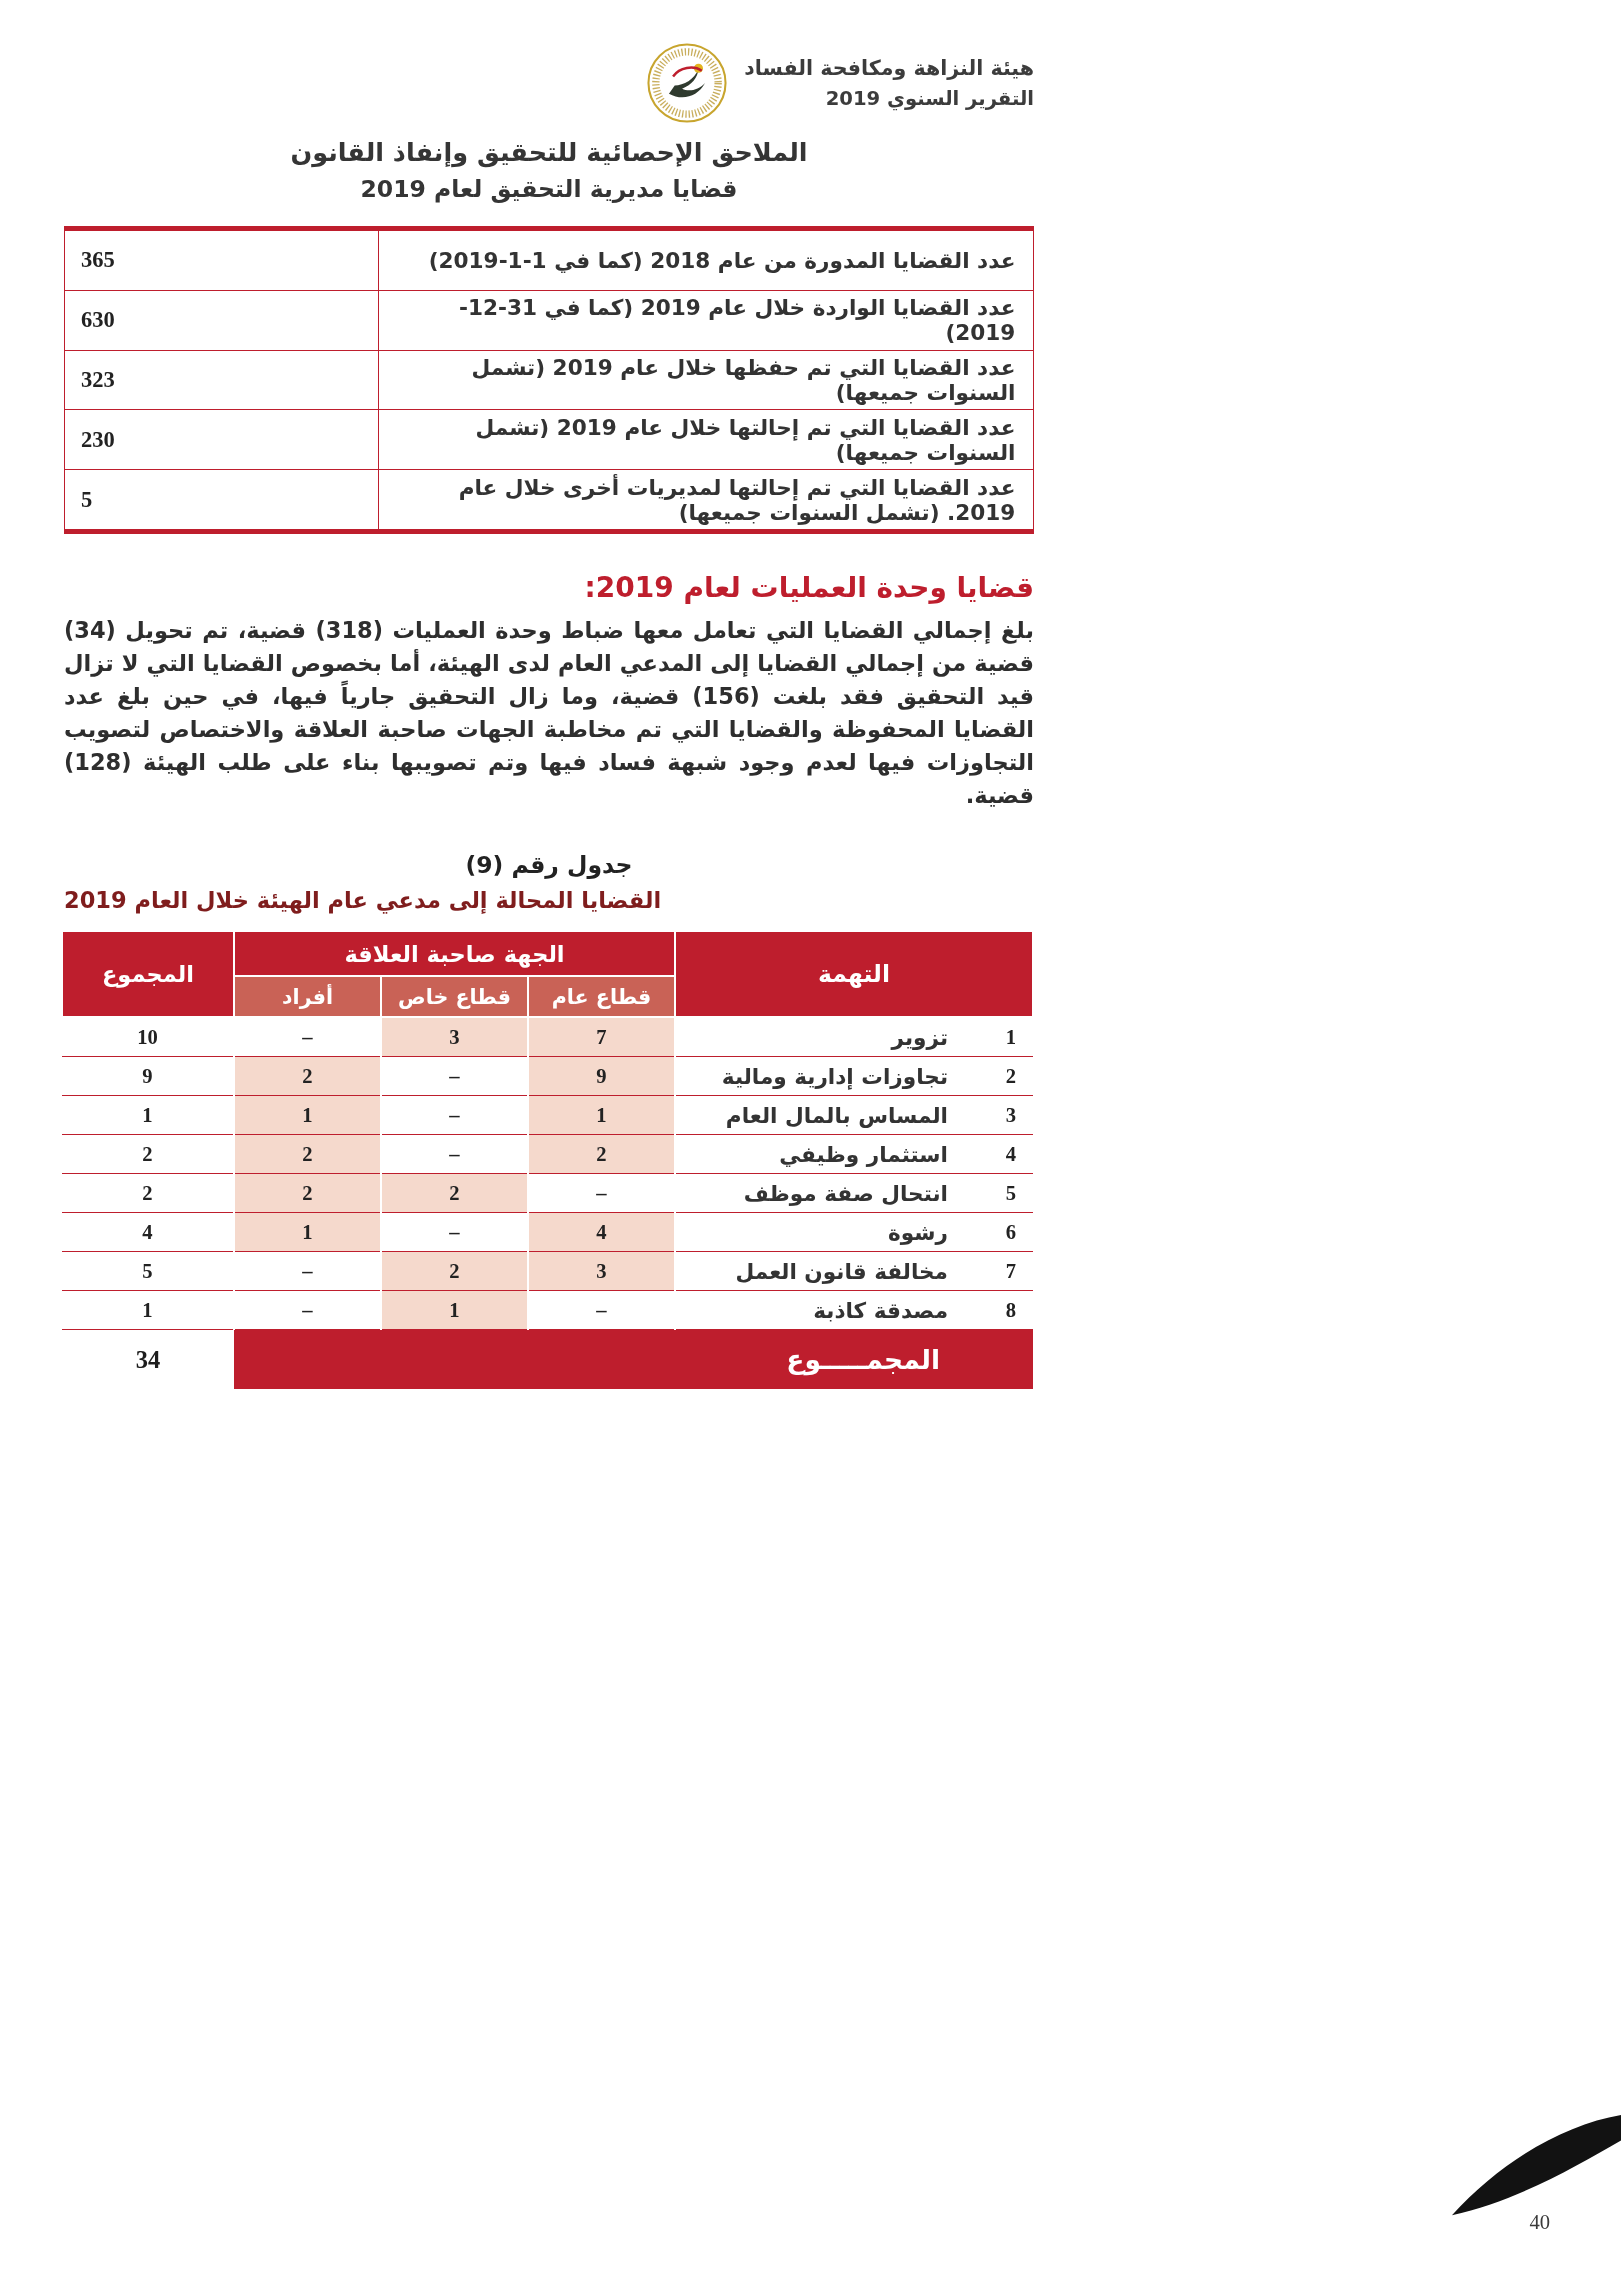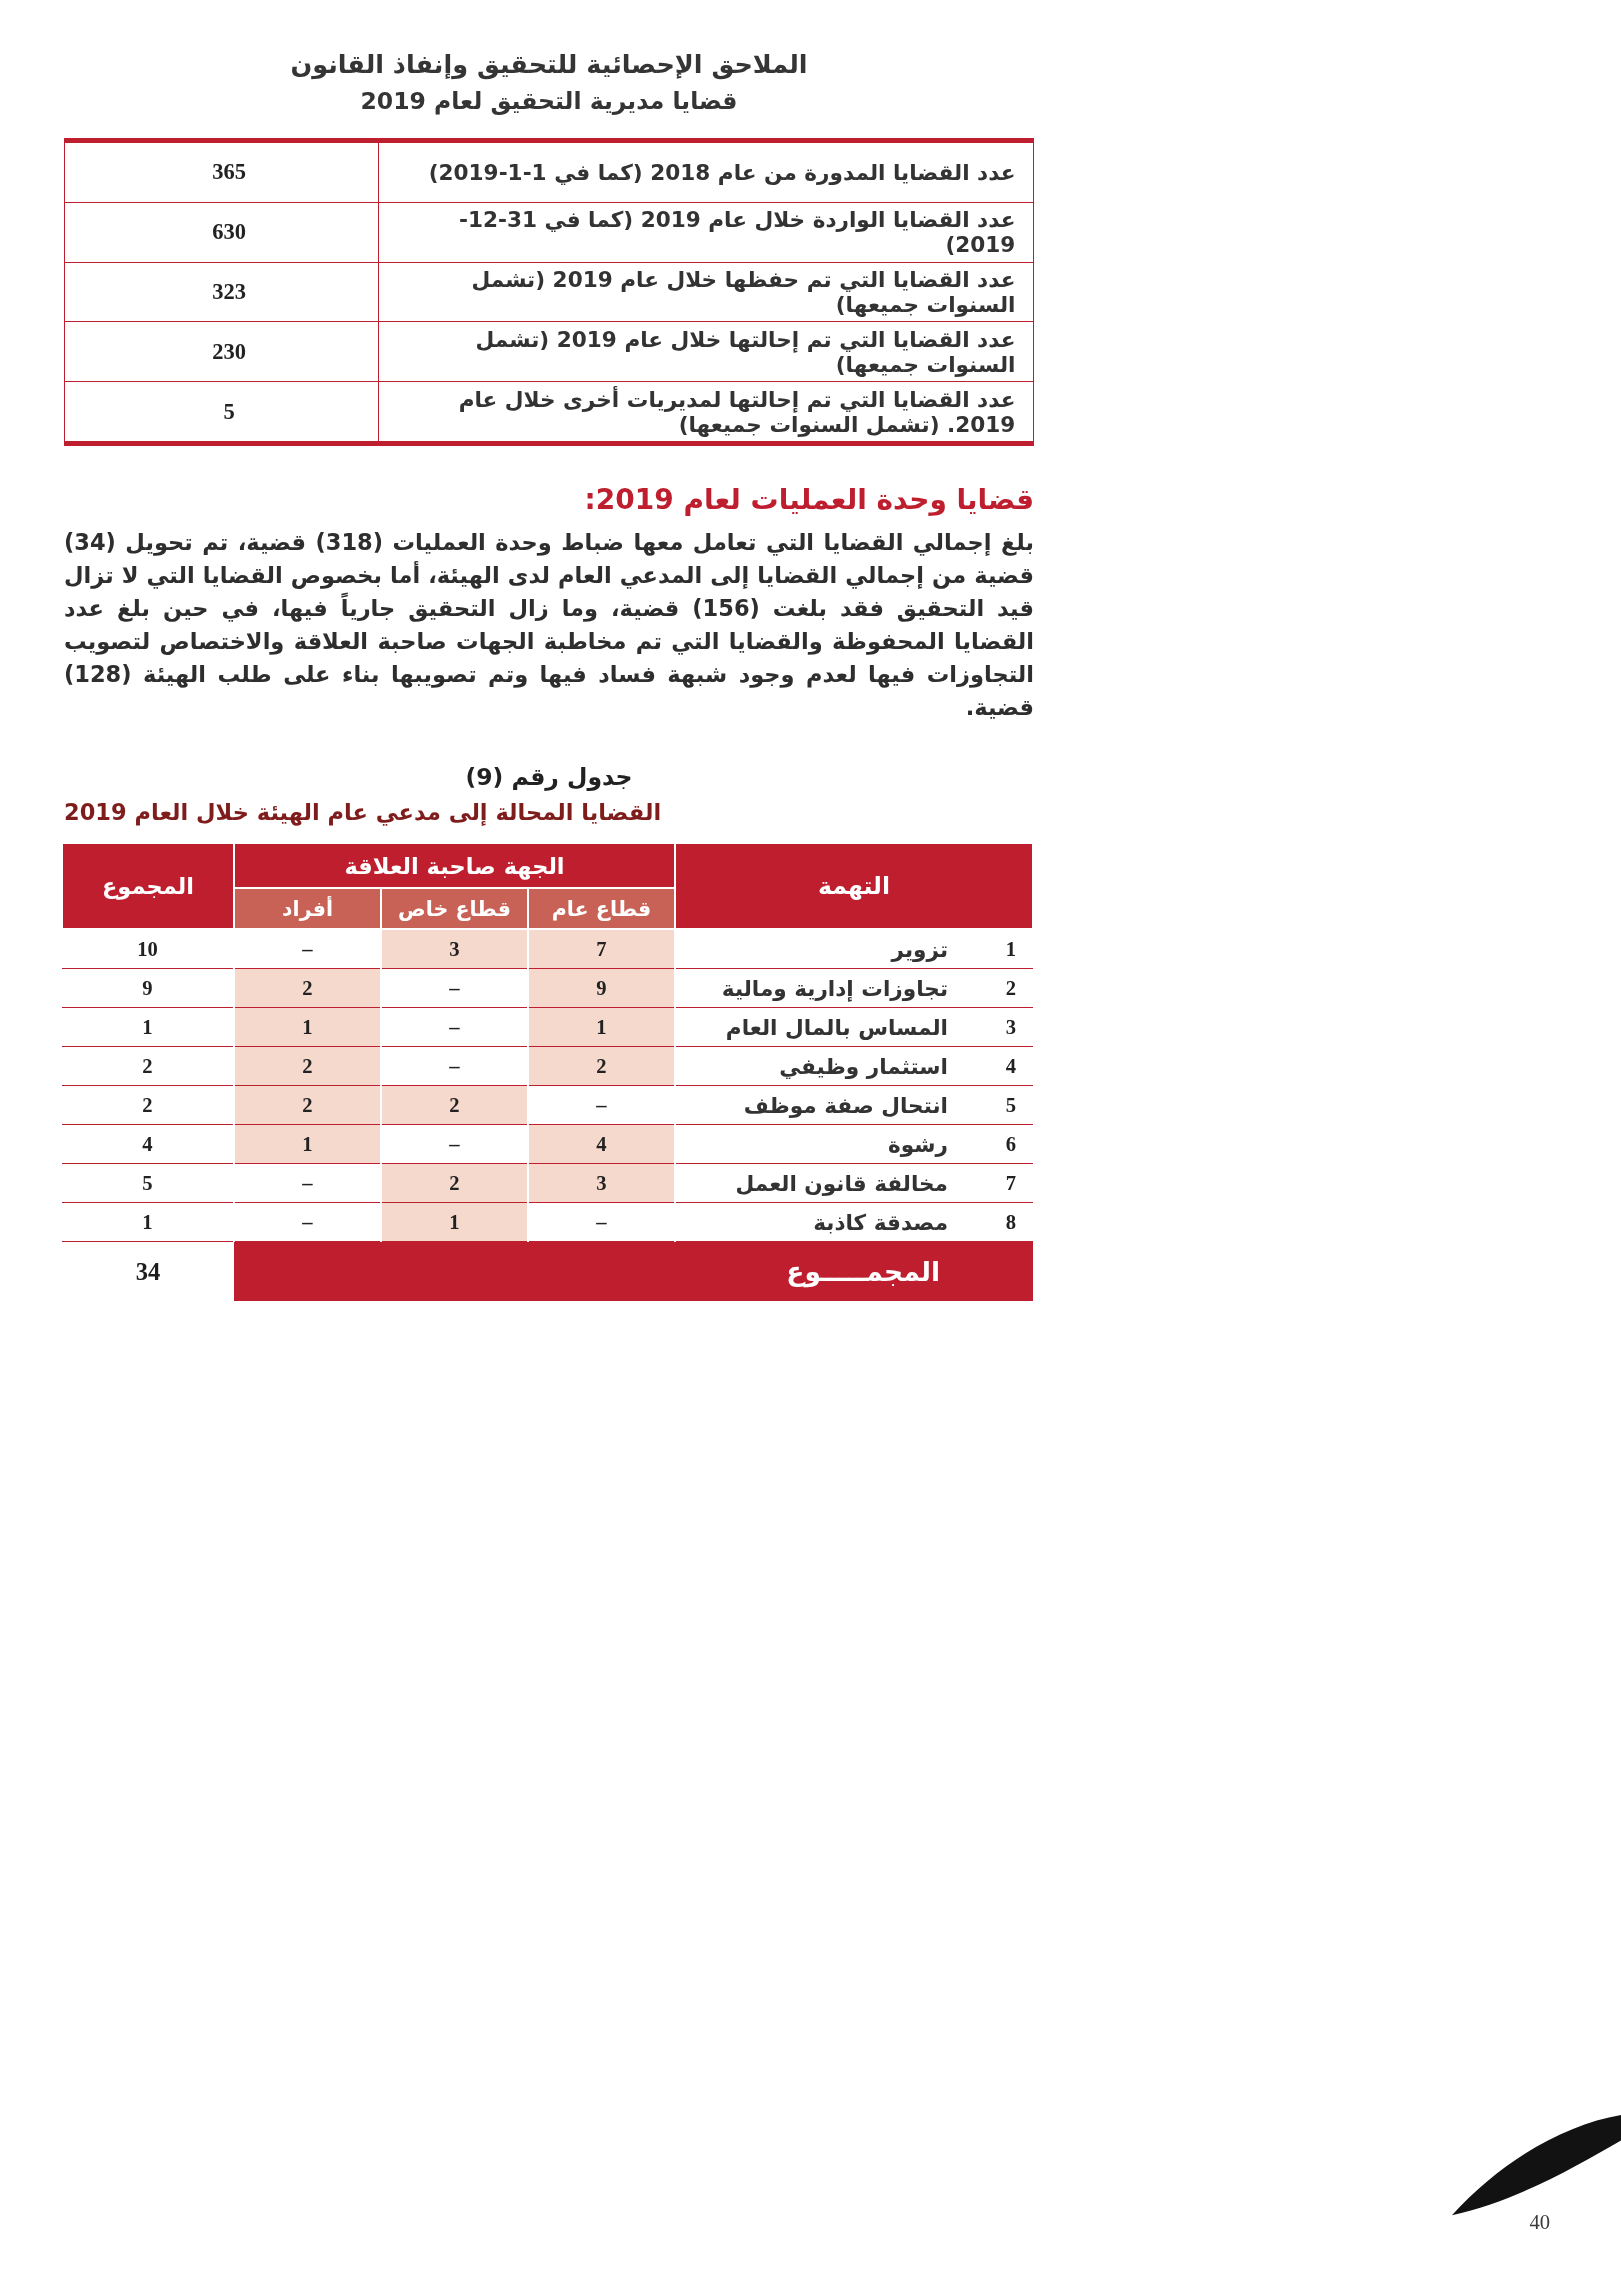--- a/index.html
+++ b/index.html
@@ -16,21 +16,21 @@
 
   
   .title-main{font-size:25.5px;font-weight:bold;color:#353535;text-align:center;margin:7.8px 0 7.8px;}
   .title-sub{font-size:23.5px;font-weight:bold;color:#353535;text-align:center;margin:0 0 23.5px;}
 
   
   .summary-table{width:100%;border-collapse:collapse;table-layout:fixed;
      border-top:5.9px solid var(--primary-red);border-bottom:5.9px solid var(--primary-red);}
   .summary-table td{border:1.5px solid var(--primary-red);height:51px;}
   .s-label{font-size:21.6px;font-weight:bold;color:#333;text-align:right;padding:3.9px 17.6px;}
-  .s-value{text-align:center;font-family:"Liberation Serif","DejaVu Serif",serif;
+  .s-value{text-align:left;font-family:"Liberation Serif","DejaVu Serif",serif;
      font-weight:bold;font-size:22.5px;color:#222;padding-left:16px;}
 
   
   .red-heading{font-size:28px;font-weight:bold;color:var(--primary-red);text-align:right;margin:37px 0 9.8px;}
   .body-paragraph{font-size:22.5px;font-weight:bold;line-height:33px;color:#2e2e2e;text-align:justify;margin:0;}
 
   
   .caption-num{margin-top:39px;text-align:center;font-size:23.5px;font-weight:bold;color:#222;}
   .caption-title{margin-top:7.8px;text-align:left;font-size:22.5px;font-weight:bold;color:#7f1d1d;}
 
@@ -59,20 +59,36 @@
   .page-number{position:absolute;top:2211px;right:71px;
      font-family:"Liberation Serif","DejaVu Serif",serif;font-size:20.6px;color:#3a3a3a;}
   .corner-swoosh{position:absolute;right:0;top:2107px;}
 </style>
 </head>
 <body>
 
 <div class="page">
   <div class="content">
 
+    <header class="page-header">
+      <div class="header-text">
+        <div class="org-name">هيئة النزاهة ومكافحة الفساد</div>
+        <div class="report-line">التقرير السنوي 2019</div>
+      </div>
+      <div class="logo">
+        <svg viewBox="0 0 100 100" width="82" height="82" aria-hidden="true">
+          <circle cx="50" cy="50" r="47" fill="#ffffff" stroke="#c8a52e" stroke-width="2.5"></circle>
+          <circle cx="50" cy="50" r="38" fill="none" stroke="#bfa041" stroke-width="9" stroke-dasharray="1.6 2.4" opacity="0.85"></circle>
+          <circle cx="50" cy="50" r="30" fill="#ffffff"></circle>
+          <path d="M28,63 C44,72 63,67 72,50 C64,59 52,61 44,57 C56,52 63,44 64,33 C59,46 46,53 35,53 Z" fill="#2f3a2e"></path>
+          <circle cx="64" cy="32" r="5.5" fill="#e3b51f"></circle>
+          <path d="M33,42 C41,31 58,28 68,35" stroke="#be1e2d" stroke-width="3" fill="none"></path>
+        </svg>
+      </div>
+    </header>
 
     <div class="title-main">الملاحق الإحصائية للتحقيق وإنفاذ القانون</div>
     <div class="title-sub">قضايا مديرية التحقيق لعام 2019</div>
 
     <table class="summary-table">
       <colgroup>
           <col>
           <col style="width:314px">
         </colgroup>
       <tbody>

